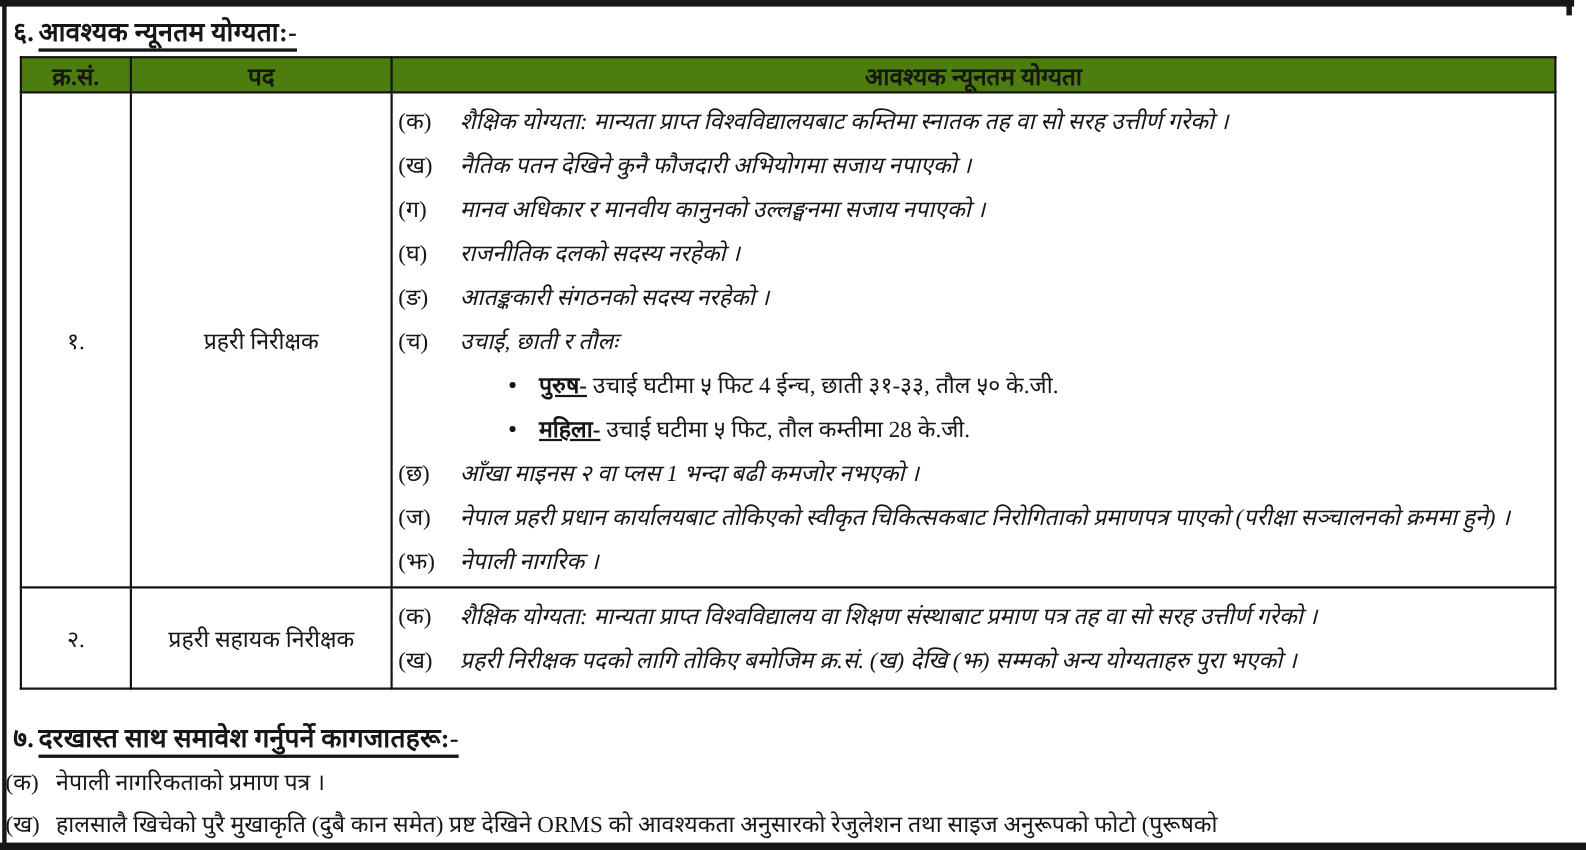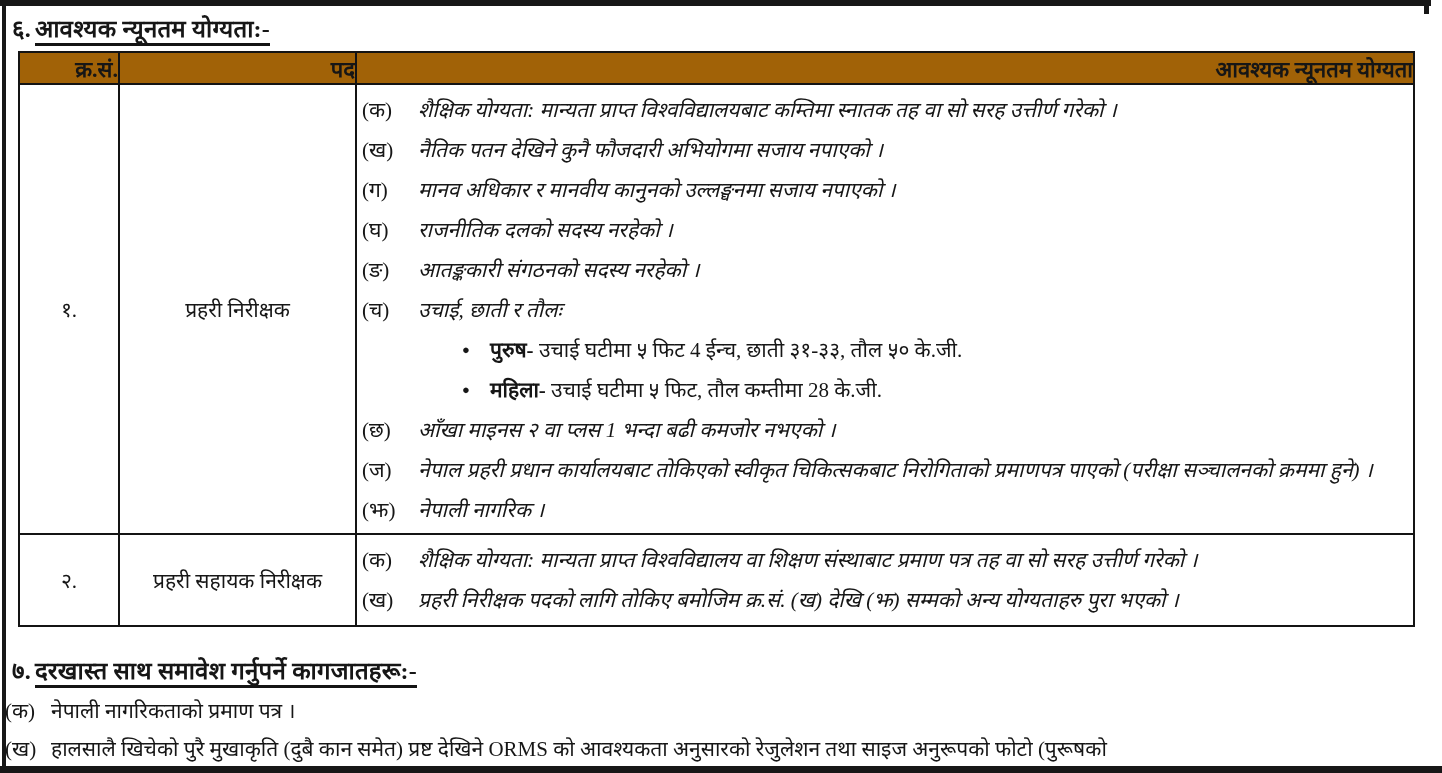--- a/index.html
+++ b/index.html
@@ -19,38 +19,38 @@
 
   .content { position:absolute; top:8px; left:0; width:1141px; }
 
   .sec-heading { font-size:24px; font-weight:bold; margin:3px 0 7px 12px; letter-spacing:.2px; }
   .sec-heading .num { margin-right:4px; }
   .sec-heading .underlined { border-bottom:3px solid #141414; padding-bottom:1px; }
 
   table.qual { border-collapse:collapse; margin-left:18px; width:1397px; table-layout:fixed; }
   table.qual th, table.qual td { border:2px solid #141414; }
   table.qual th {
-    background:#a16207;
+    background:#4d7c0f;
     font-size:22px; font-weight:bold;
-    height:32px; text-align:right; vertical-align:middle;
+    height:32px; text-align:center; vertical-align:middle;
   }
   col.c-sn   { width:100px; }
   col.c-post { width:237px; }
 
   td.sn, td.post { text-align:center; vertical-align:middle; font-size:21px; }
   td.qualcell { vertical-align:top; padding:5px 8px 3px 5px; }
   tr.row2 td { height:92px; }
 
   .item { display:flex; font-size:21px; line-height:40px; }
   .ilabel { width:56px; flex-shrink:0; }
   .itext  { flex:1;font-style:italic; }
 
   .bullet { display:flex; font-size:21px; line-height:40px; padding-left:100px; }
   .dot { width:28px; flex-shrink:0; font-size:13px; }
-  .bullet b { font-weight:bold; }
+  .bullet b { font-weight:bold;text-decoration:underline; }
 
   .sec7 { margin-top:26px; }
   .doc-item { display:flex; font-size:21px; line-height:36px; margin:2px 0 2px 5px; }
   .doc-item .dlabel { width:46px; flex-shrink:0; }
   .doc-item .dtext  { flex:1; padding-right:8px; }
 </style>
 </head>
 <body>
 
 <div class="rule-top"></div>

